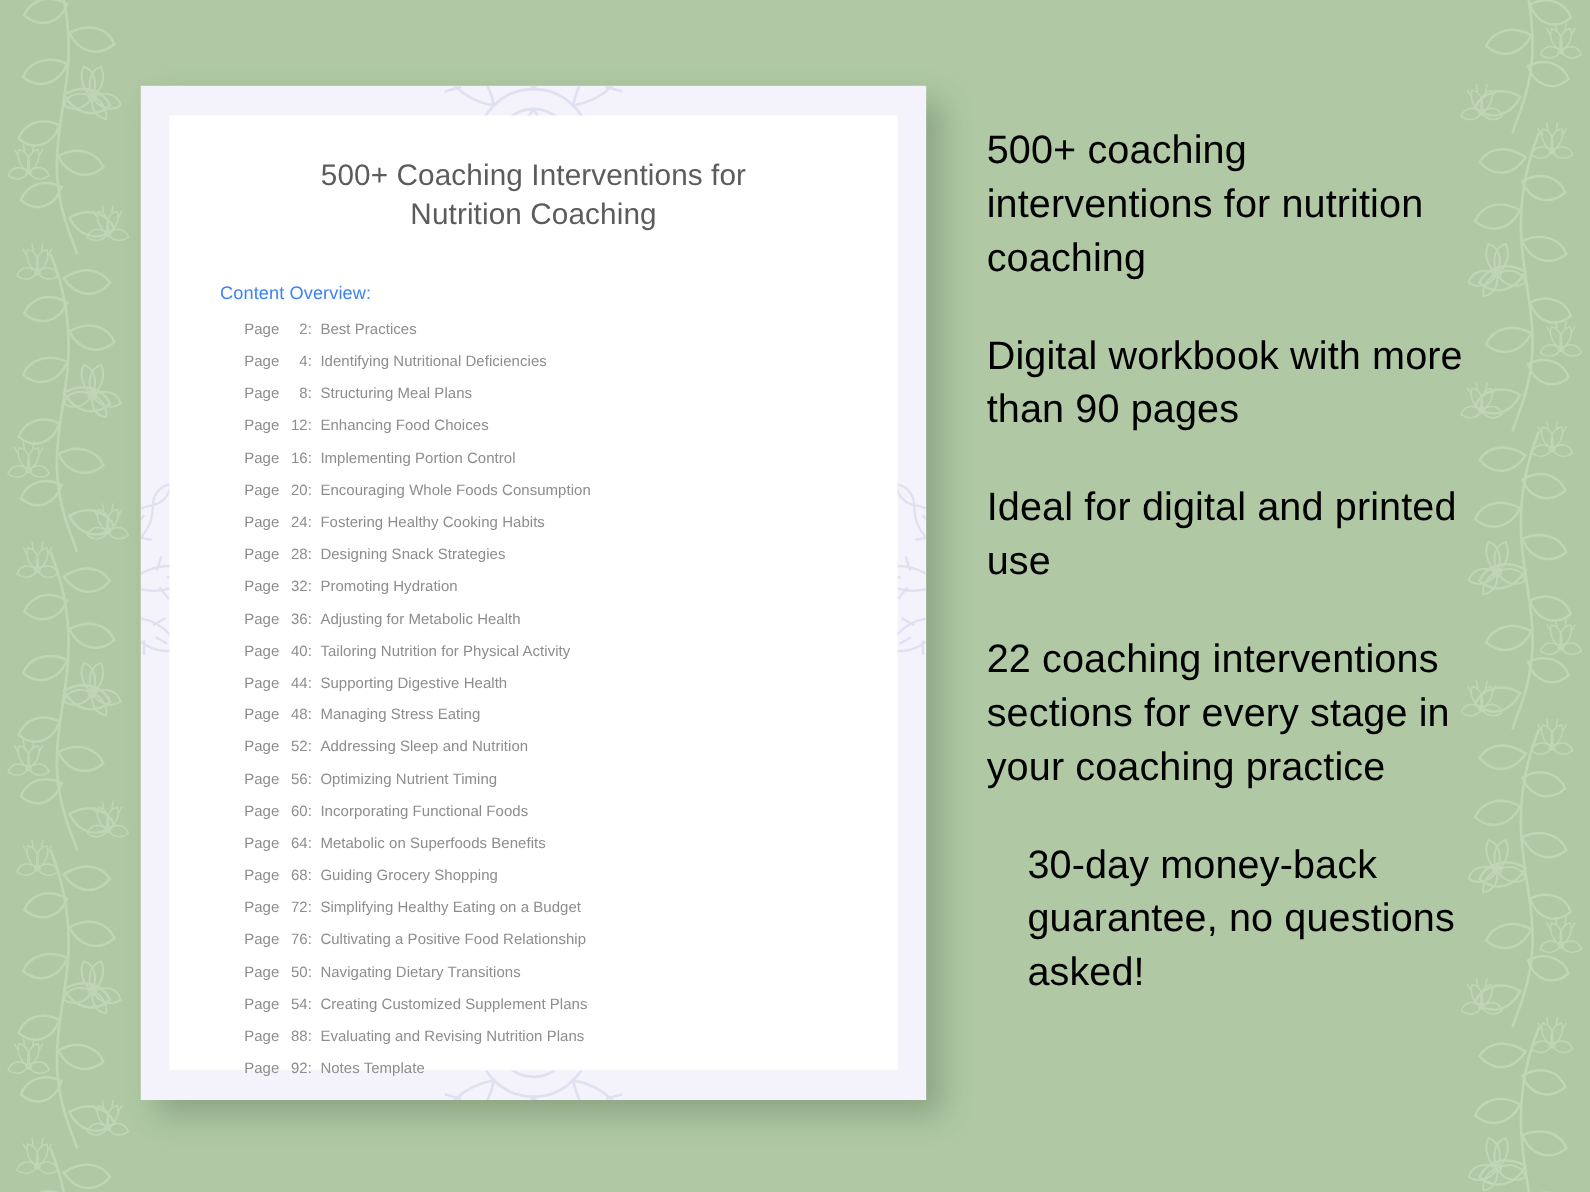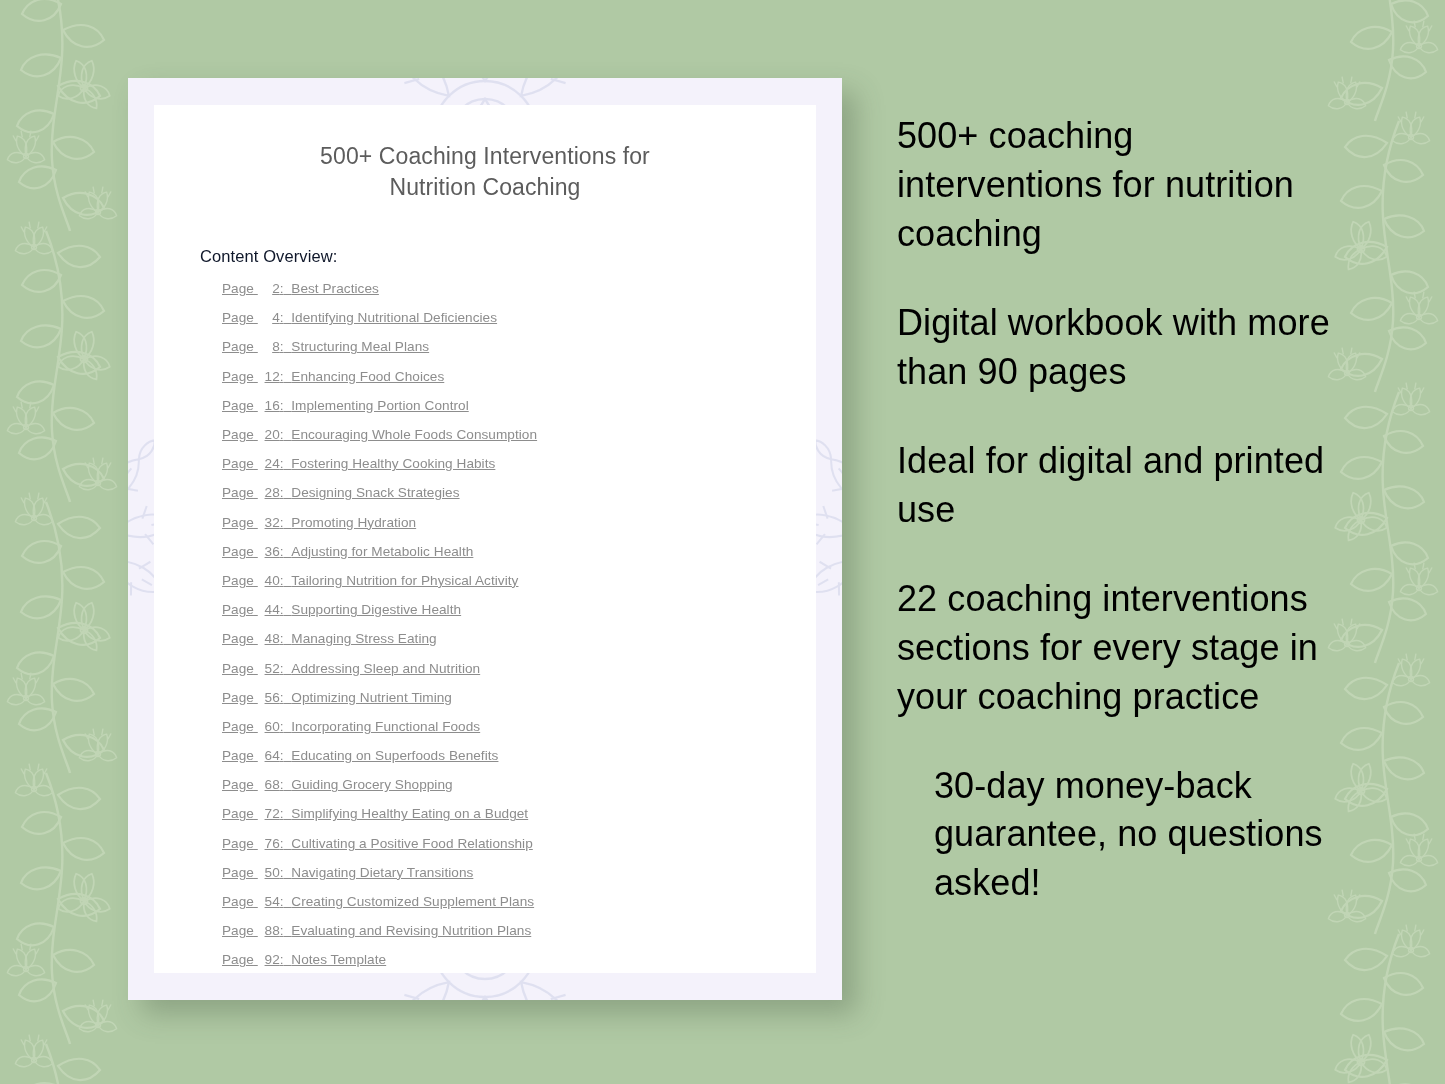--- a/index.html
+++ b/index.html
@@ -54,51 +54,50 @@
     position: absolute;
     left: 26px;
     top: 27px;
     width: 662px;
     height: 868px;
     background: #ffffff;
     padding: 34px 0 0 0;
   }
 
   .doc-title {
-    font-size: 23px;
+    font-size: 27px;
     font-weight: 400;
     color: #5c5c5c;
     text-align: center;
     line-height: 1.35;
     letter-spacing: 0.1px;
     padding: 2px 70px 0 70px;
   }
 
   .overview-label {
     font-size: 16.5px;
-    color: #0f172a;
+    color: #3b82f6;
     font-weight: 400;
     margin: 44px 0 0 46px;
     letter-spacing: 0.1px;
   }
 
   .toc {
     list-style: none;
     margin: 16px 0 0 68px;
   }
 
   .toc-row {
     display: flex;
     align-items: baseline;
     font-size: 13.6px;
     color: #8d8d8d;
     line-height: 1;
     height: 29.2px;
     letter-spacing: 0.05px;
-    text-decoration: underline;
   }
   .toc-page-word { white-space: pre; }
   .toc-page-num {
     display: inline-block;
     min-width: 22px;
     text-align: right;
     white-space: pre;
   }
   .toc-colon { white-space: pre; }
   .toc-title { white-space: pre; text-align: center; }
@@ -409,21 +408,21 @@
           <span class="toc-colon">:</span>
           <span>&nbsp;&nbsp;</span>
           <span class="toc-title">Incorporating Functional Foods</span>
         </li>
         <li class="toc-row">
           <span class="toc-page-word">Page</span>
           <span>&nbsp;</span>
           <span class="toc-page-num">64</span>
           <span class="toc-colon">:</span>
           <span>&nbsp;&nbsp;</span>
-          <span class="toc-title">Educating on Superfoods Benefits</span>
+          <span class="toc-title">Metabolic on Superfoods Benefits</span>
         </li>
         <li class="toc-row">
           <span class="toc-page-word">Page</span>
           <span>&nbsp;</span>
           <span class="toc-page-num">68</span>
           <span class="toc-colon">:</span>
           <span>&nbsp;&nbsp;</span>
           <span class="toc-title">Guiding Grocery Shopping</span>
         </li>
         <li class="toc-row">

